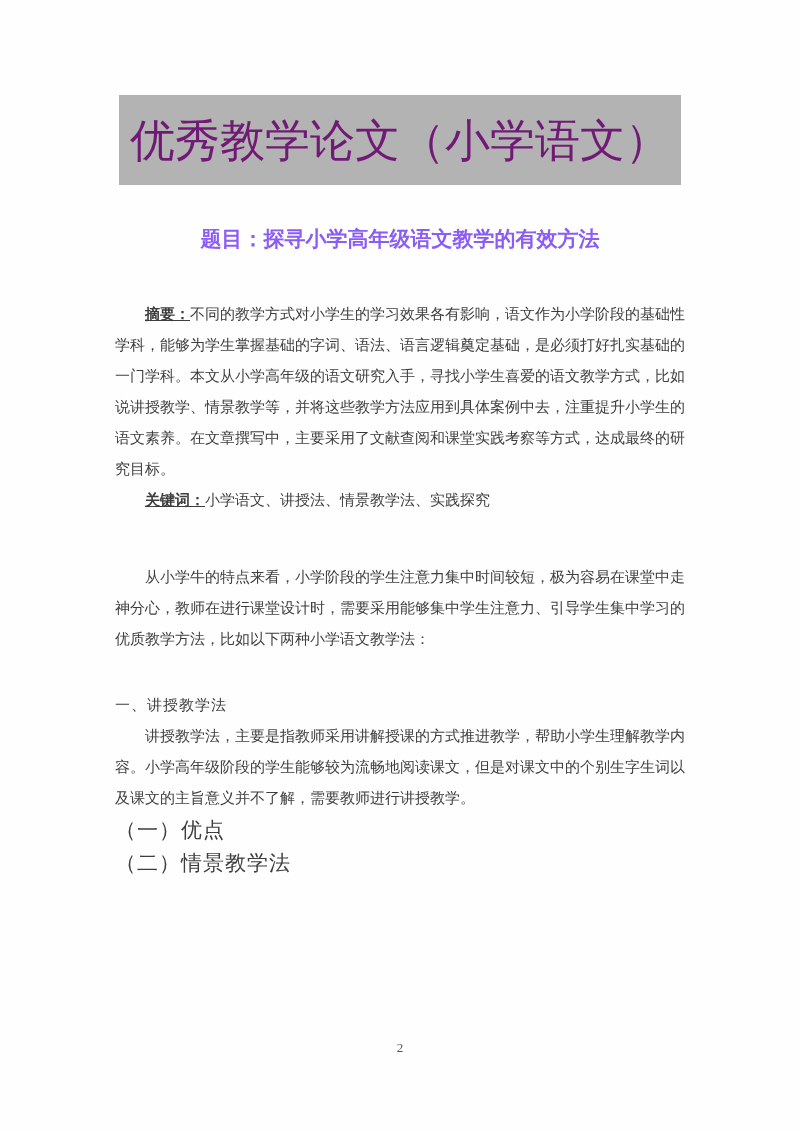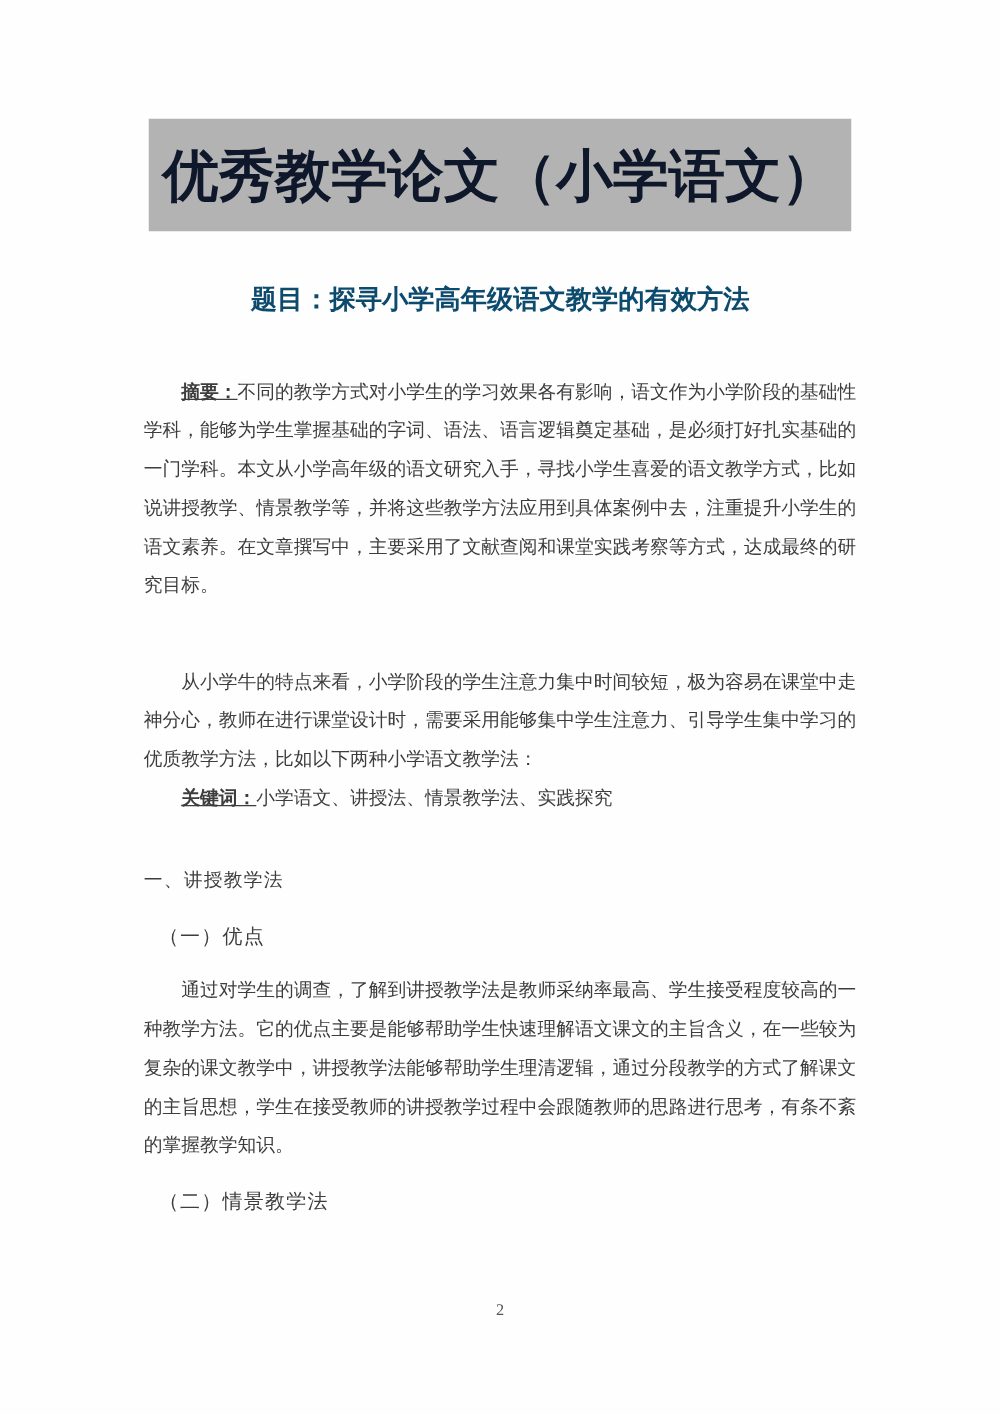--- a/index.html
+++ b/index.html
@@ -20,34 +20,34 @@
     margin: 95px auto 0 auto;
     width: 562px;
     height: 90px;
     background: #b3b3b3;
     display: flex;
     align-items: center;
     justify-content: center;
   }
   .banner-text {
     font-family: "Liberation Sans", "DejaVu Sans", sans-serif;
-    font-weight: bold;
+    font-weight: normal;
     font-size: 45px;
     line-height: 1;
-    color: #0f172a;
+    color: #701a75;
     white-space: nowrap;
     letter-spacing: 0px;
   }
   .doc-title {
     margin-top: 40px;
     text-align: center;
     font-family: "Liberation Sans", "DejaVu Sans", sans-serif;
     font-weight: bold;
     font-size: 21px;
-    color: #0c4a6e;
+    color: #8b5cf6;
   }
   .content {
     width: 570px;
     margin: 46px auto 0 auto;
     font-size: 15px;
     line-height: 31px;
     text-align: justify;
   }
   .para {
     margin: 0;
@@ -64,22 +64,22 @@
     margin: 0;
     margin-top: 35px;
     font-size: 15px;
     font-weight: normal;
     line-height: 31px;
     text-indent: 0;
     letter-spacing: 1px;
     font-family: Liberation Serif, serif;
   }
   .sub-heading {
-    margin: 12px;
-    font-size: 16px;
+    margin: 0;
+    font-size: 21px;
     font-weight: normal;
     line-height: 33px;
     text-indent: 0;
     letter-spacing: 1px;
   }
   .page-number {
     position: absolute;
     left: 0;
     right: 0;
     top: 1040px;
@@ -96,30 +96,30 @@
   <div class="banner">
     <span class="banner-text">优秀教学论文（小学语文）</span>
   </div>
 
   <div class="doc-title">题目：探寻小学高年级语文教学的有效方法</div>
 
   <div class="content">
 
     <p class="para"><span class="label">摘要：</span><span>不同的教学方式对小学生的学习效果各有影响，语文作为小学阶段的基础性学科，能够为学生掌握基础的字词、语法、语言逻辑奠定基础，是必须打好扎实基础的一门学科。本文从小学高年级的语文研究入手，寻找小学生喜爱的语文教学方式，比如说讲授教学、情景教学等，并将这些教学方法应用到具体案例中去，注重提升小学生的语文素养。在文章撰写中，主要采用了文献查阅和课堂实践考察等方式，达成最终的研究目标。</span></p>
 
+    <p class="para"><span class="label">关键词：</span><span>小学语文、讲授法、情景教学法、实践探究</span></p>
+
     <p class="para intro-para">从小学牛的特点来看，小学阶段的学生注意力集中时间较短，极为容易在课堂中走神分心，教师在进行课堂设计时，需要采用能够集中学生注意力、引导学生集中学习的优质教学方法，比如以下两种小学语文教学法：</p>
-
-    <p class="para"><span class="label">关键词：</span><span>小学语文、讲授法、情景教学法、实践探究</span></p>
 
     <h3 class="section-heading">一、讲授教学法</h3>
 
+    <p class="para">讲授教学法，主要是指教师采用讲解授课的方式推进教学，帮助小学生理解教学内容。小学高年级阶段的学生能够较为流畅地阅读课文，但是对课文中的个别生字生词以及课文的主旨意义并不了解，需要教师进行讲授教学。</p>
 
     <h4 class="sub-heading">（一）优点</h4>
 
-    <p class="para">通过对学生的调查，了解到讲授教学法是教师采纳率最高、学生接受程度较高的一种教学方法。它的优点主要是能够帮助学生快速理解语文课文的主旨含义，在一些较为复杂的课文教学中，讲授教学法能够帮助学生理清逻辑，通过分段教学的方式了解课文的主旨思想，学生在接受教师的讲授教学过程中会跟随教师的思路进行思考，有条不紊的掌握教学知识。</p>
 
     <h4 class="sub-heading">（二）情景教学法</h4>
 
 
   </div>
 
   <div class="page-number">2</div>
 
 </div>
 

